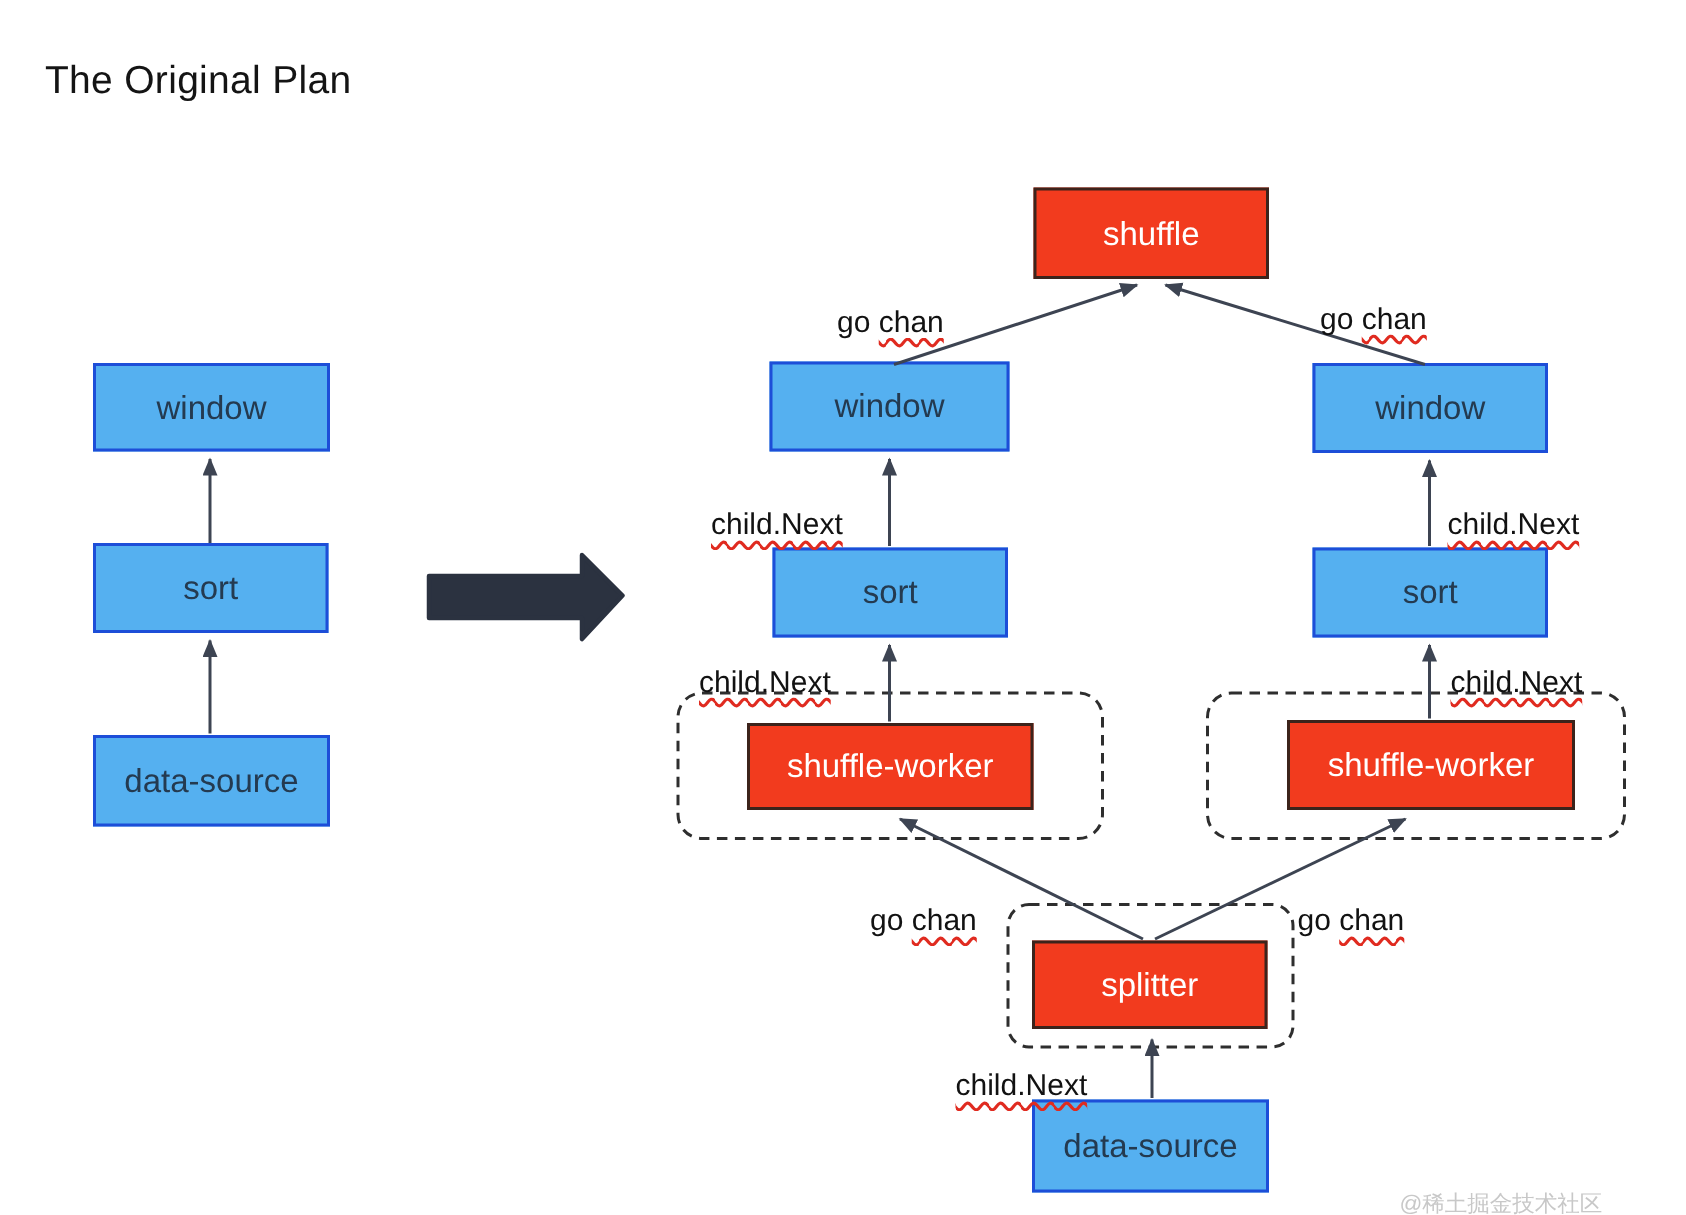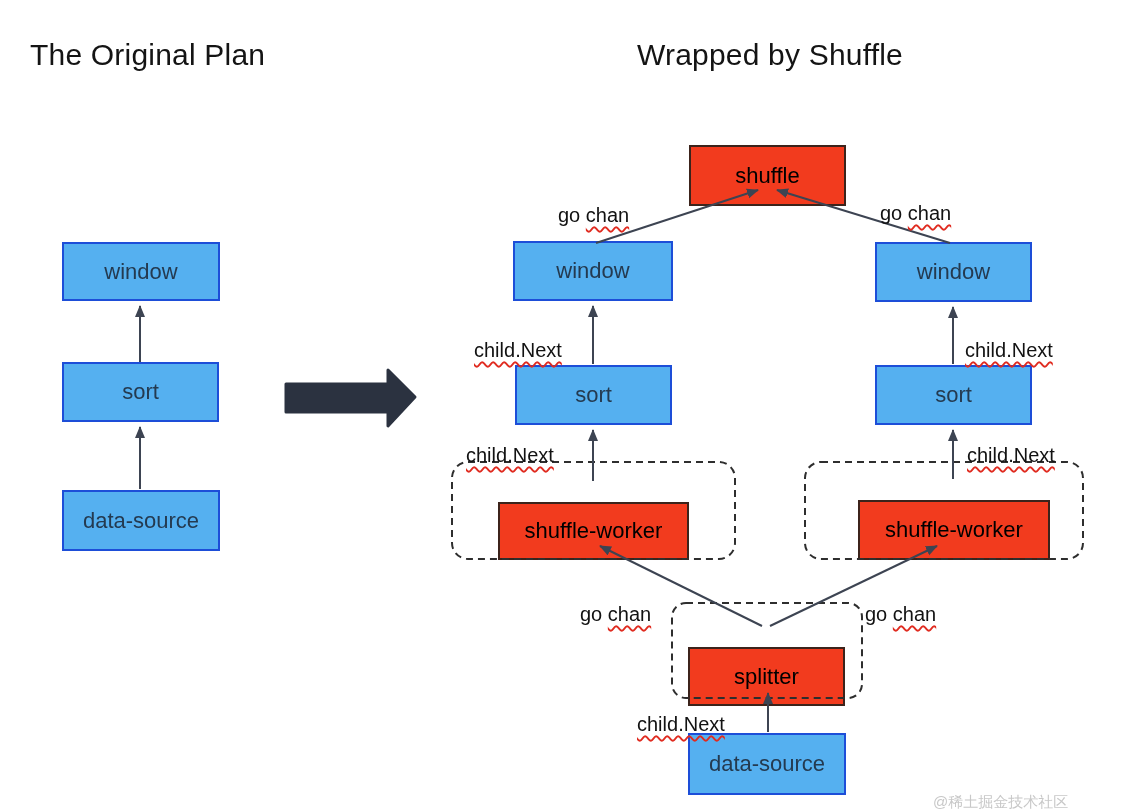--- a/index.html
+++ b/index.html
@@ -6,21 +6,21 @@
   .canvas {
     position: relative;
     width: 1124px;
     height: 810px;
     background: #ffffff;
     overflow: hidden;
     font-family: "Liberation Sans", sans-serif;
   }
   .panel-title {
     position: absolute;
-    font-size: 30px;
+    font-size: 26px;
     color: #141414;
     font-weight: 400;
     letter-spacing: 0.2px;
     white-space: nowrap;
   }
   .node {
     position: absolute;
     display: flex;
     align-items: center;
     justify-content: center;
@@ -31,22 +31,21 @@
   }
   .node.blue {
     background: var(--node-blue, #55b0f0);
     border: 2px solid #1d4ed8;
     color: #243a50;
     text-align: right;
   }
   .node.red {
     background: var(--node-red, #f23b1e);
     border: 2px solid #3c231b;
-    color: #000000;
-    margin-top: 20px;
+    color: #ffffff;
   }
   .elabel {
     position: absolute;
     font-size: 20px;
     color: #121212;
     white-space: nowrap;
     z-index: 3;
     margin-top: 13px;
   }
   .sq {
@@ -89,21 +88,20 @@
     z-index: 3;
     white-space: nowrap;
   }
 </style>
 </head>
 <body>
 
 <div class="canvas">
 
   <div class="panel-title" style="left:30px; top:38px;">The Original Plan</div>
-  <div class="panel-title" style="left:637px; top:38px;">Wrapped by Shuffle</div>
 
   <div class="node blue" style="left:62px; top:242px; width:158px; height:59px;">
     <span>window</span>
   </div>
   <div class="node blue" style="left:62px; top:362px; width:157px; height:60px;">
     <span>sort</span>
   </div>
   <div class="node blue" style="left:62px; top:490px; width:158px; height:61px;">
     <span>data-source</span>
   </div>

